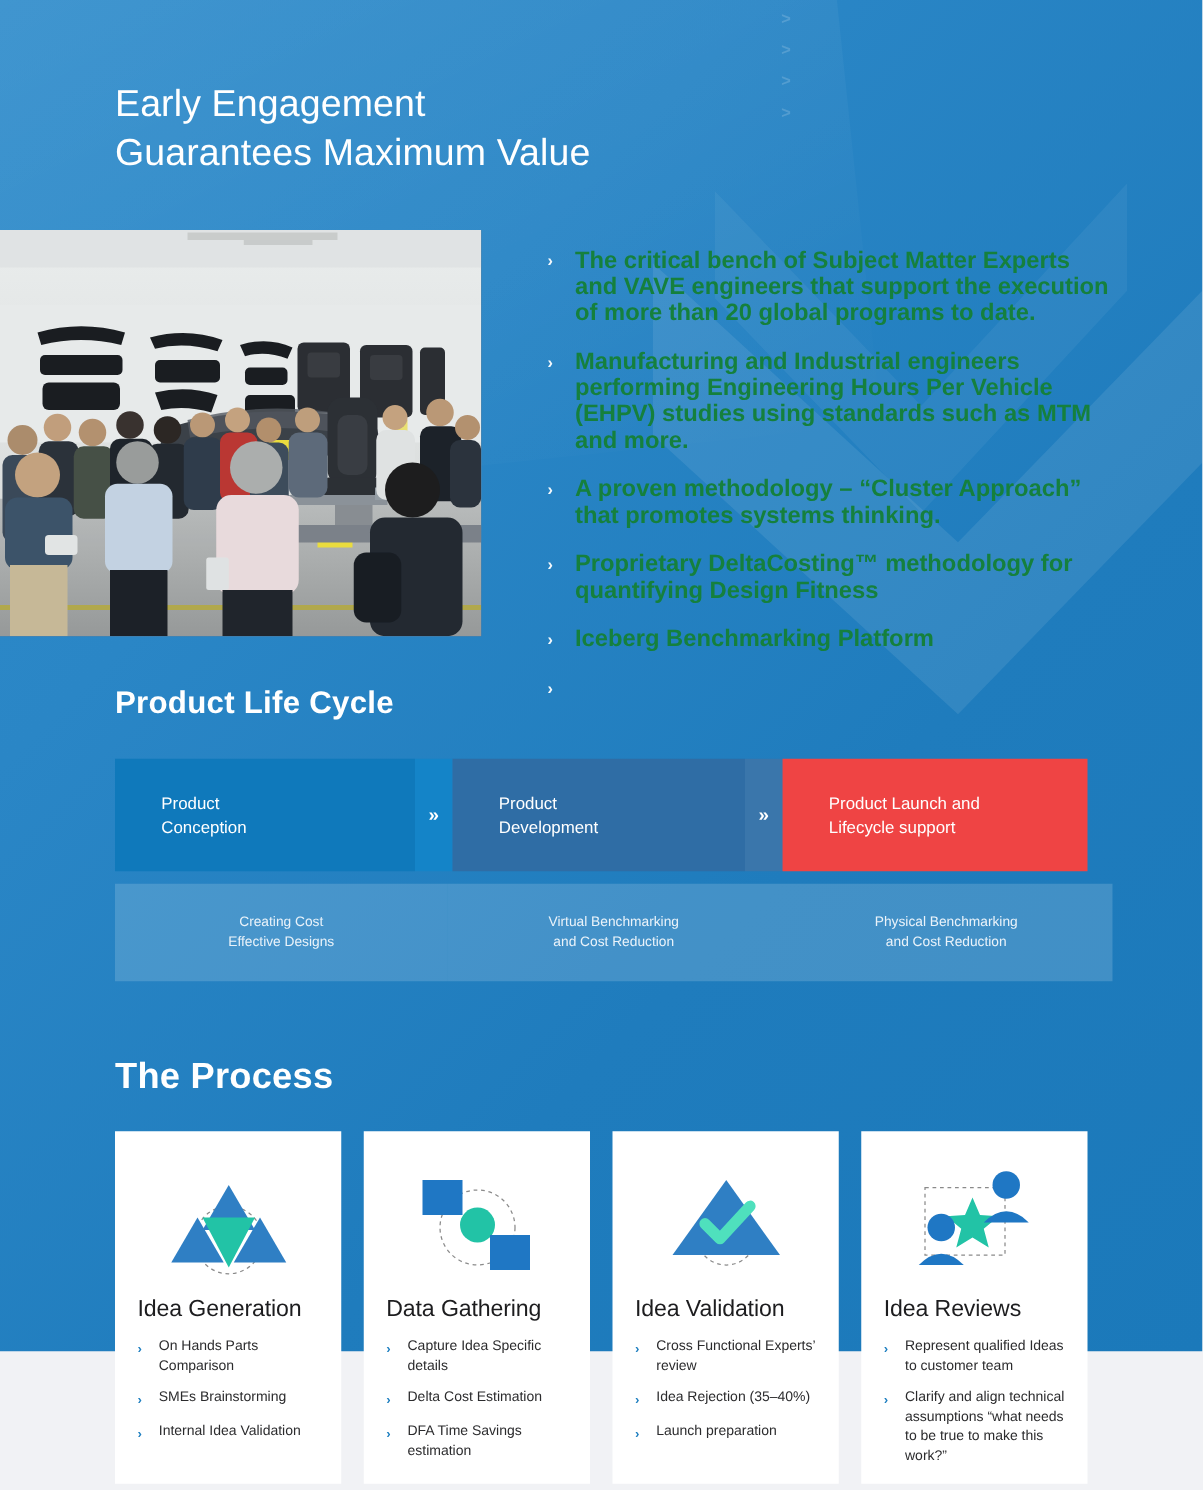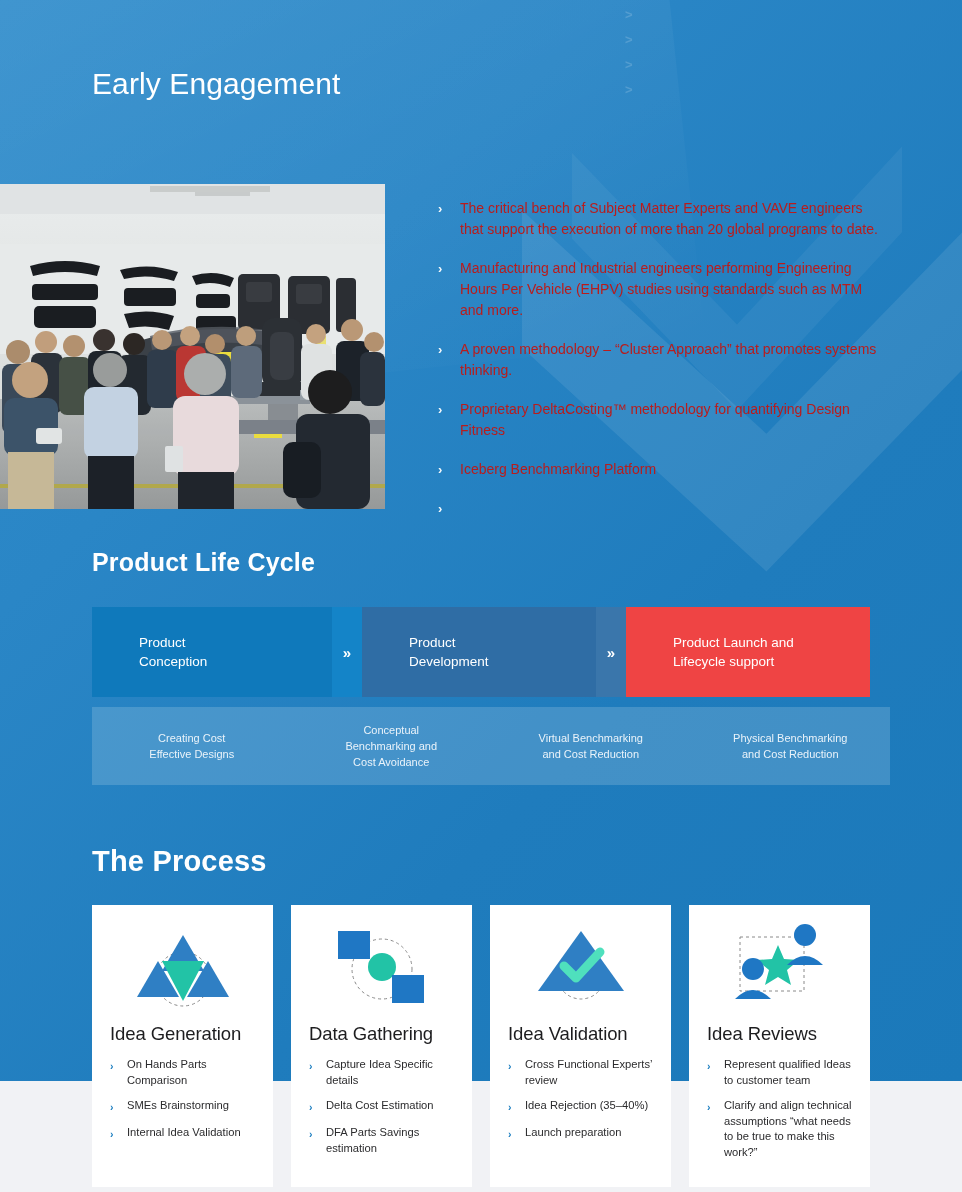--- a/index.html
+++ b/index.html
@@ -96,24 +96,24 @@
     flex: 0 0 auto;
     width: 22px;
     color: #ffffff;
     font-size: 13px;
     line-height: 20px;
     font-weight: 600;
     opacity: 0.95;
     padding-top: 1px;
   }
   .hbul .txt {
-    color: #b91c1c;
-    font-size: 14px;
+    color: #15803d;
+    font-size: 19px;
     line-height: 21px;
-    font-weight: 400;
+    font-weight: 700;
   }
 
   
   .sec-heading {
     position: absolute;
     color: #ffffff;
     font-weight: 700;
     letter-spacing: 0.2px;
   }
   #plc-heading { left: 92px; top: 548px; font-size: 25px; }
@@ -122,21 +122,21 @@
   
   .lifecycle {
     position: absolute;
     left: 92px; top: 607px;
     width: 778px; height: 90px;
     display: flex;
   }
   .lc-stage {
     display: flex;
     align-items: center;
-    padding-left: 47px;
+    padding-left: 37px;
     color: #ffffff;
     font-size: 13.5px;
     line-height: 19px;
   }
   .lc-stage.s1 { width: 240px; background: #0f79bb; }
   .lc-stage.s2 { width: 234px; background: #2f6da5; }
   .lc-stage.s3 { width: 244px; background: #ef4444; }
   .lc-arrow {
     width: 30px;
     display: flex;
@@ -174,21 +174,21 @@
     position: absolute;
     left: 92px; top: 905px;
     width: 778px;
     display: flex;
     gap: 18px;
   }
   .pcard {
     flex: 1 1 0;
     background: #ffffff;
     height: 282px;
-    padding: 0 18px;
+    padding: 13px 18px;
     position: relative;
   }
   .pcard-icon {
     height: 116px;
     display: flex;
     align-items: center;
     justify-content: center;
     padding-top: 8px;
   }
   .pcard-title {
@@ -229,20 +229,21 @@
 
 <div class="top-chevrons">
   <span class="tc">&gt;</span>
   <span class="tc">&gt;</span>
   <span class="tc">&gt;</span>
   <span class="tc">&gt;</span>
 </div>
 
 <div class="hero-title">
   <div>Early Engagement</div>
+  <div>Guarantees Maximum Value</div>
 </div>
 
 <div class="photo">
   <svg width="385" height="325" viewBox="0 0 385 325" xmlns="http://www.w3.org/2000/svg">
     <defs>
       <linearGradient id="wallg" x1="0" y1="0" x2="0" y2="1">
         <stop offset="0%" stop-color="#f2f2f0"></stop>
         <stop offset="100%" stop-color="#d9d9d6"></stop>
       </linearGradient>
       <linearGradient id="floorg" x1="0" y1="0" x2="0" y2="1">
@@ -403,27 +404,20 @@
 
 <div class="lc-subs">
   <div class="lc-sub">
     <div>
       <div>Creating Cost</div>
       <div>Effective Designs</div>
     </div>
   </div>
   <div class="lc-sub">
     <div>
-      <div>Conceptual</div>
-      <div>Benchmarking and</div>
-      <div>Cost Avoidance</div>
-    </div>
-  </div>
-  <div class="lc-sub">
-    <div>
       <div>Virtual Benchmarking</div>
       <div>and Cost Reduction</div>
     </div>
   </div>
   <div class="lc-sub">
     <div>
       <div>Physical Benchmarking</div>
       <div>and Cost Reduction</div>
     </div>
   </div>
@@ -471,21 +465,21 @@
     <div class="pbul">
       <span class="chev">›</span>
       <span class="txt">Capture Idea Specific details</span>
     </div>
     <div class="pbul">
       <span class="chev">›</span>
       <span class="txt">Delta Cost Estimation</span>
     </div>
     <div class="pbul">
       <span class="chev">›</span>
-      <span class="txt">DFA Parts Savings estimation</span>
+      <span class="txt">DFA Time Savings estimation</span>
     </div>
   </div>
 
   <div class="pcard">
     <div class="pcard-icon">
       <svg width="110" height="92" viewBox="0 0 110 92" xmlns="http://www.w3.org/2000/svg">
         <circle cx="55" cy="54" r="24" fill="none" stroke="#8a8a8a" stroke-width="1" stroke-dasharray="3 3"></circle>
         <polygon points="55,10 98,70 12,70" fill="#2f7fc4"></polygon>
         <path d="M38 45 L50 57 L74 31" fill="none" stroke="#4fe0bd" stroke-width="9" stroke-linecap="round" stroke-linejoin="round"></path>
       </svg>

